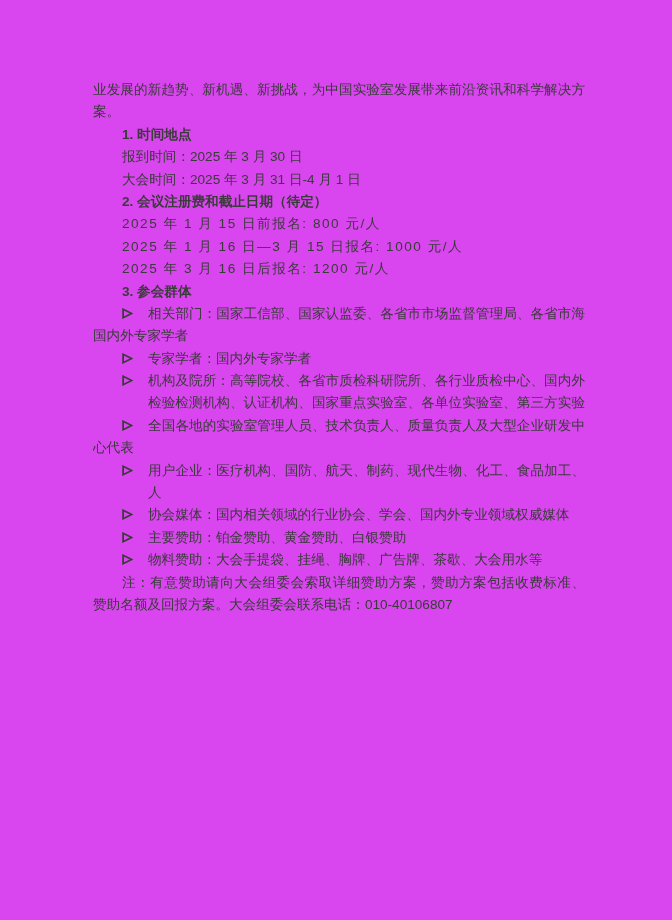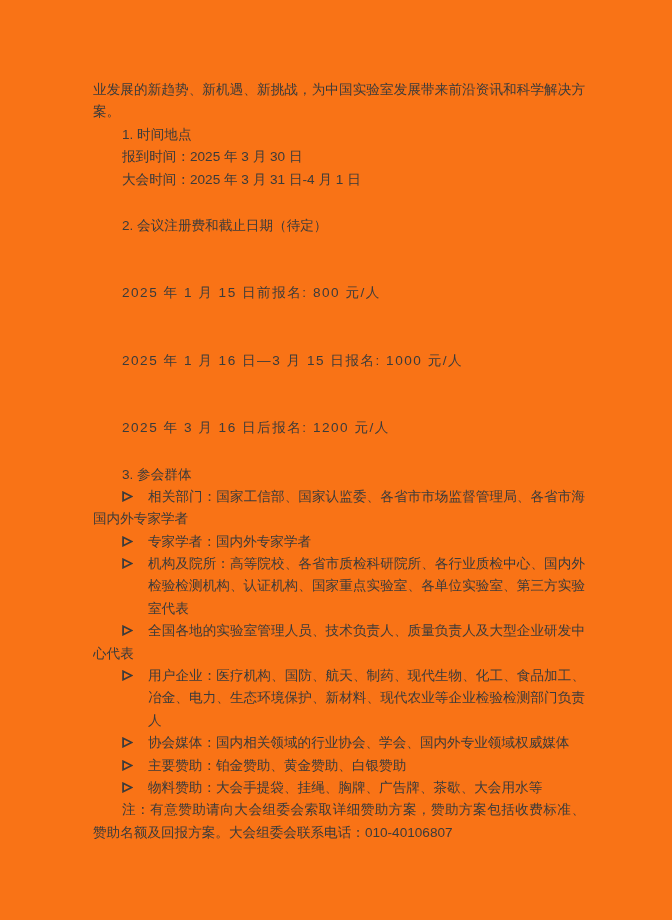--- a/index.html
+++ b/index.html
@@ -9,39 +9,39 @@
   }
   body {
     width: 672px;
     height: 920px;
     overflow: hidden;
   }
   .page {
     box-sizing: border-box;
     width: 672px;
     height: 920px;
-    background: #f97316;
+    background: #d946ef;
     padding: 79px 87px 0 93px;
     font-family: "Liberation Sans", "DejaVu Sans", sans-serif;
     font-size: 13.6px;
     line-height: 22.4px;
     color: #3b3b3b;
   }
   .line {
     height: 22.4px;
     overflow: hidden;
     white-space: normal;
   }
   .line.indent { padding-left: 29px; }
   .line.bullet { padding-left: 29px; }
   .line.hang   { padding-left: 55px; }
-  .line.bold   { font-weight: normal; }
-  .line.gap    { margin-top: 24px; }
+  .line.bold   { font-weight: bold; }
+  .line.gap    { }
   .line.fill   { text-align: justify; text-align-last: justify; }
-  .line.spread { letter-spacing: 1.5px; margin-top: 45px; }
+  .line.spread { letter-spacing: 1.5px; }
   .bullet-box {
     display: inline-block;
     width: 26px;
     vertical-align: baseline;
   }
   .bullet-box svg {
     display: inline-block;
     vertical-align: -1px;
   }
 </style>
@@ -64,29 +64,27 @@
             <path d="M1 1.2 L8.8 5 L1 8.8 Z" fill="none" stroke="#3b3b3b" stroke-width="1.6" stroke-linejoin="miter"></path>
           </svg></span><span>相关部门：国家工信部、国家认监委、各省市市场监督管理局、各省市海</span></div>
       <div class="line flush"><span>国内外专家学者</span></div>
       <div class="line bullet"><span class="bullet-box"><svg width="11" height="11" viewBox="0 0 10 10">
             <path d="M1 1.2 L8.8 5 L1 8.8 Z" fill="none" stroke="#3b3b3b" stroke-width="1.6" stroke-linejoin="miter"></path>
           </svg></span><span>专家学者：国内外专家学者</span></div>
       <div class="line bullet fill"><span class="bullet-box"><svg width="11" height="11" viewBox="0 0 10 10">
             <path d="M1 1.2 L8.8 5 L1 8.8 Z" fill="none" stroke="#3b3b3b" stroke-width="1.6" stroke-linejoin="miter"></path>
           </svg></span><span>机构及院所：高等院校、各省市质检科研院所、各行业质检中心、国内外</span></div>
       <div class="line hang fill"><span>检验检测机构、认证机构、国家重点实验室、各单位实验室、第三方实验</span></div>
-      <div class="line hang"><span>室代表</span></div>
       <div class="line bullet fill"><span class="bullet-box"><svg width="11" height="11" viewBox="0 0 10 10">
             <path d="M1 1.2 L8.8 5 L1 8.8 Z" fill="none" stroke="#3b3b3b" stroke-width="1.6" stroke-linejoin="miter"></path>
           </svg></span><span>全国各地的实验室管理人员、技术负责人、质量负责人及大型企业研发中</span></div>
       <div class="line flush"><span>心代表</span></div>
       <div class="line bullet fill"><span class="bullet-box"><svg width="11" height="11" viewBox="0 0 10 10">
             <path d="M1 1.2 L8.8 5 L1 8.8 Z" fill="none" stroke="#3b3b3b" stroke-width="1.6" stroke-linejoin="miter"></path>
           </svg></span><span>用户企业：医疗机构、国防、航天、制药、现代生物、化工、食品加工、</span></div>
-      <div class="line hang fill"><span>冶金、电力、生态环境保护、新材料、现代农业等企业检验检测部门负责</span></div>
       <div class="line hang"><span>人</span></div>
       <div class="line bullet"><span class="bullet-box"><svg width="11" height="11" viewBox="0 0 10 10">
             <path d="M1 1.2 L8.8 5 L1 8.8 Z" fill="none" stroke="#3b3b3b" stroke-width="1.6" stroke-linejoin="miter"></path>
           </svg></span><span>协会媒体：国内相关领域的行业协会、学会、国内外专业领域权威媒体</span></div>
       <div class="line bullet"><span class="bullet-box"><svg width="11" height="11" viewBox="0 0 10 10">
             <path d="M1 1.2 L8.8 5 L1 8.8 Z" fill="none" stroke="#3b3b3b" stroke-width="1.6" stroke-linejoin="miter"></path>
           </svg></span><span>主要赞助：铂金赞助、黄金赞助、白银赞助</span></div>
       <div class="line bullet"><span class="bullet-box"><svg width="11" height="11" viewBox="0 0 10 10">
             <path d="M1 1.2 L8.8 5 L1 8.8 Z" fill="none" stroke="#3b3b3b" stroke-width="1.6" stroke-linejoin="miter"></path>
           </svg></span><span>物料赞助：大会手提袋、挂绳、胸牌、广告牌、茶歇、大会用水等</span></div>

